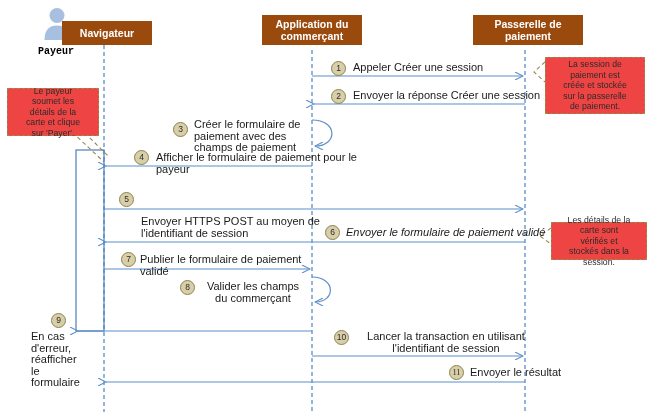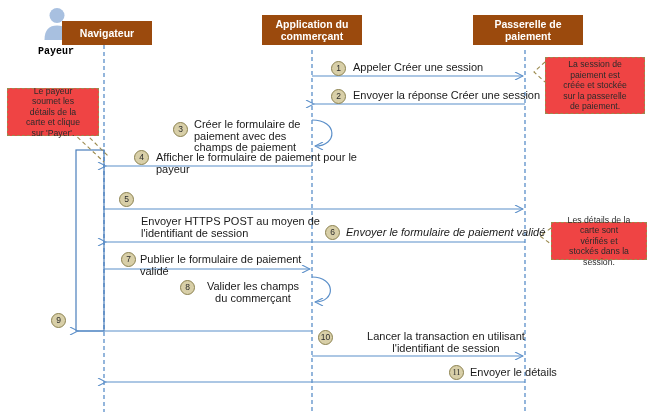--- a/index.html
+++ b/index.html
@@ -209,20 +209,21 @@
   <div class="step-num" style="left:325px; top:225px;">6</div>
   <div class="msg-label left" style="left:346px; top:227px; width:200px;font-style:italic;">Envoyer le formulaire de paiement validé</div>
 
   <div class="step-num" style="left:121px; top:252px;">7</div>
   <div class="msg-label left" style="left:140px; top:254px; width:190px;">Publier le formulaire de paiement validé</div>
 
   <div class="step-num" style="left:180px; top:280px;">8</div>
   <div class="msg-label center" style="left:201px; top:281px; width:104px;">Valider les champs du commerçant</div>
 
   <div class="step-num" style="left:51px; top:313px;">9</div>
-
-  <div class="step-num" style="left:318px; top:330px;">10</div>
+  <div class="msg-label left" style="left:31px; top:331px; width:46px;">En cas d'erreur, réafficher le formulaire</div>
+
+  <div class="step-num" style="left:334px; top:330px;">10</div>
   <div class="msg-label center" style="left:352px; top:331px; width:188px;">Lancer la transaction en utilisant l'identifiant de session</div>
 
   <div class="step-num" style="left:449px; top:365px;font-family:Liberation Serif, serif;">11</div>
-  <div class="msg-label left" style="left:470px; top:367px; width:110px;">Envoyer le détails</div>
+  <div class="msg-label left" style="left:470px; top:367px; width:110px;">Envoyer le résultat</div>
 
 </div>
 
 </body></html>

